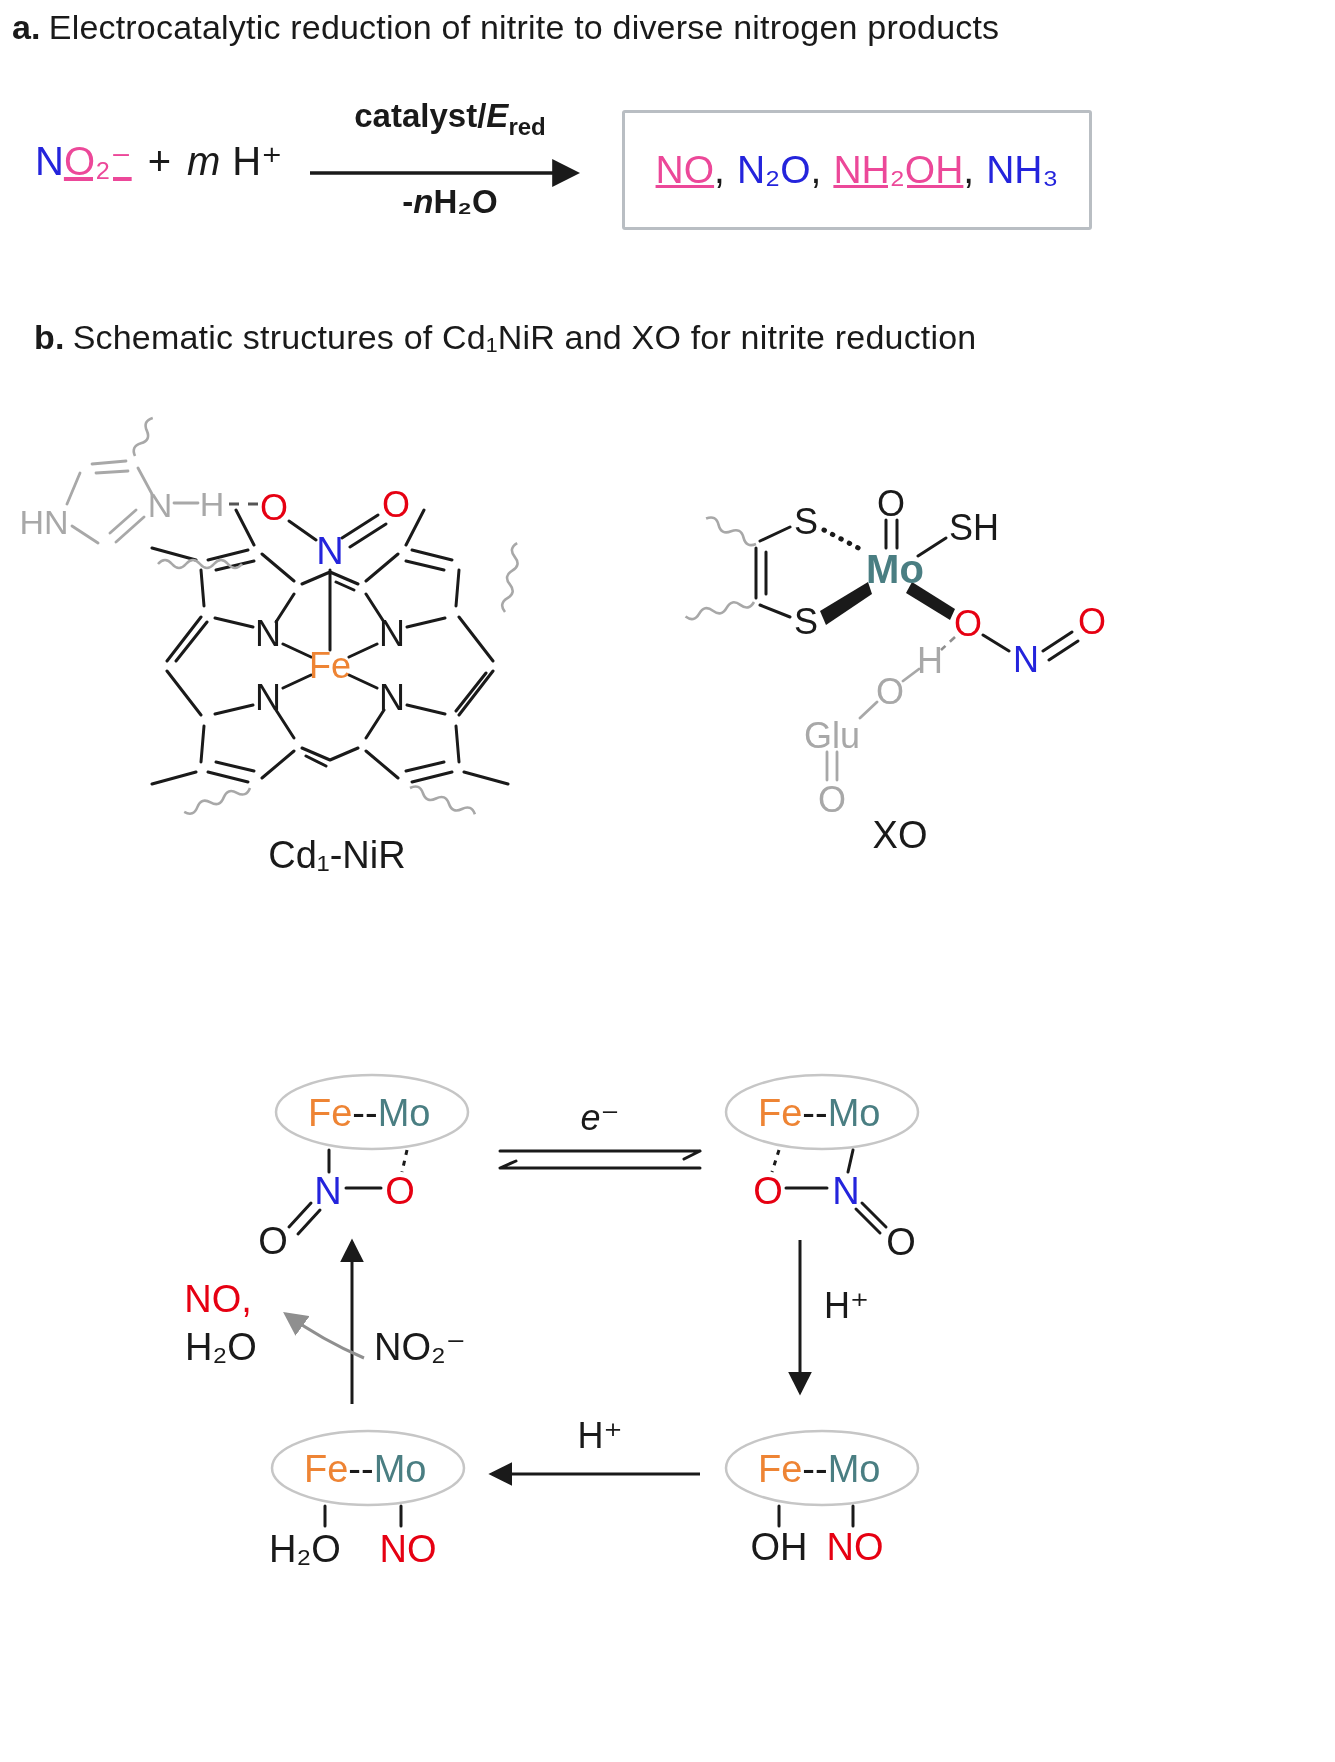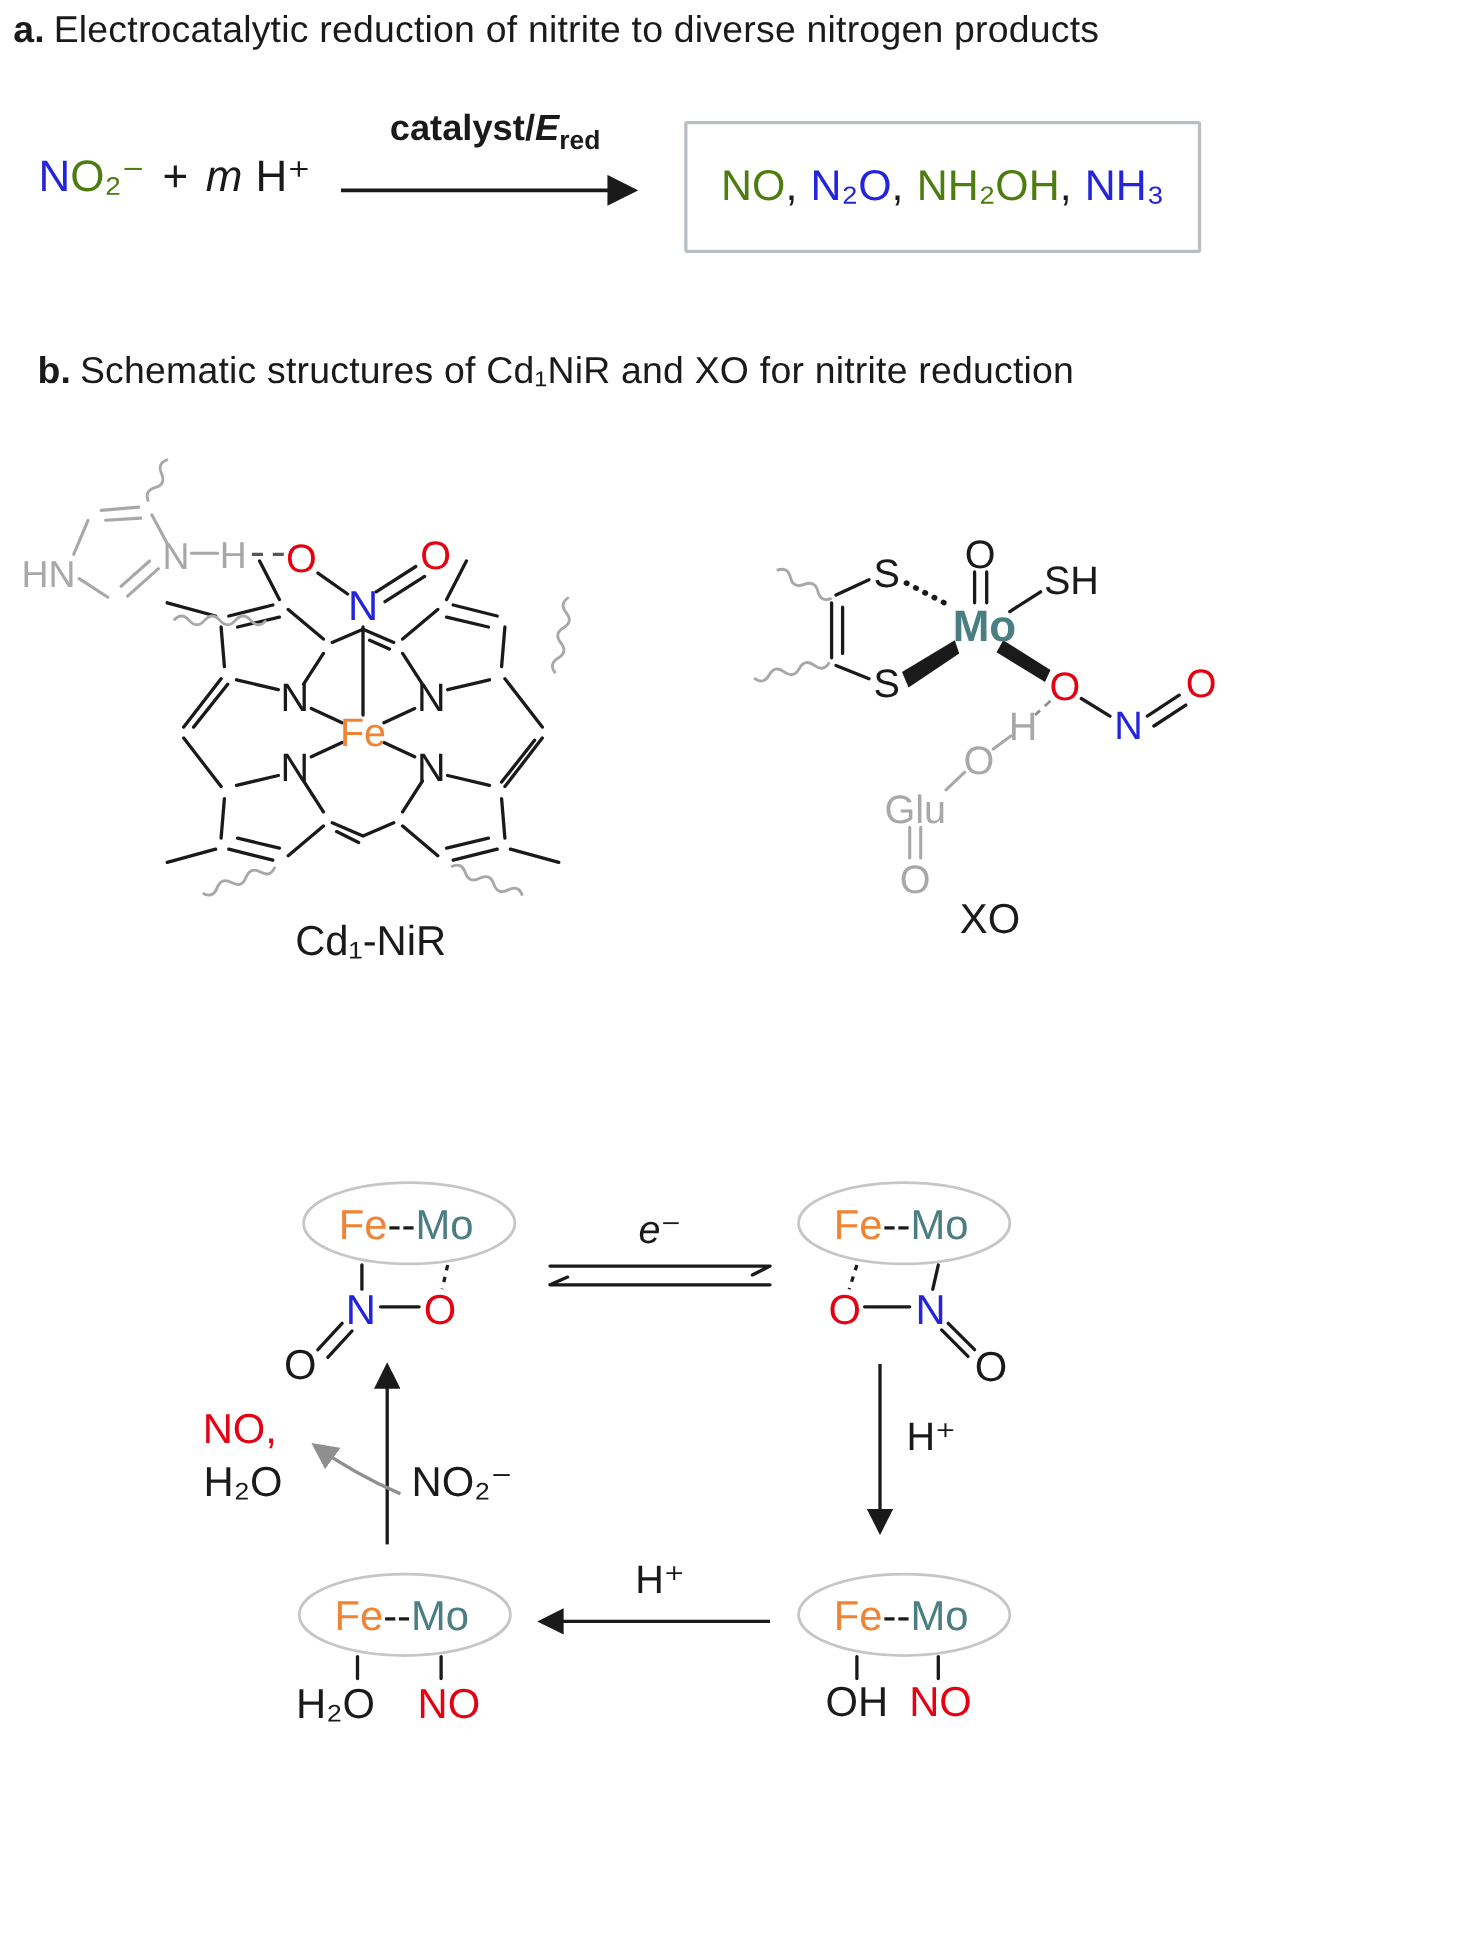--- a/index.html
+++ b/index.html
@@ -4,21 +4,21 @@
 <style>
   * { margin:0; padding:0; box-sizing:border-box; }
   html,body { background:#ffffff; }
   body { width:1335px; height:1762px; font-family:"Liberation Sans","DejaVu Sans",sans-serif; color:#1a1a1a; }
   .page { position:relative; width:1335px; height:1762px; background:#ffffff; overflow:hidden; }
 
   .hdr { position:absolute; font-size:34px; white-space:nowrap; letter-spacing:0.2px; }
   .hl  { font-weight:700; margin-right:8px; }
 
   .eq-left { position:absolute; left:35px; top:138px; font-size:40px; white-space:nowrap; }
-  .red  { color:#4d7c0f; }
+  .red  { color:#ec4899;text-decoration:underline; }
   .blue { color:#2424dc; }
   .it   { font-style:italic; }
   .plus { margin:0 16px; }
   .hsp  { margin-left:12px; }
 
   .cond { position:absolute; left:300px; width:300px; text-align:center; font-size:33px; white-space:nowrap;font-weight:bold; }
   .cond-top { top:97px; }
   .cond-bot { top:183px; }
   .sub  { font-size:24px; vertical-align:-8px; }
 
@@ -62,20 +62,23 @@
   </div>
 
   <div class="eq-left">
     <span class="blue">N</span><span class="red">O₂⁻</span><span class="plus">+</span><span class="it">m</span><span class="hsp">H⁺</span>
   </div>
 
   <div class="cond cond-top">
     <span>catalyst/</span><span class="it">E</span><span class="sub">red</span>
   </div>
 
+  <div class="cond cond-bot">
+    <span>-</span><span class="it">n</span><span>H₂O</span>
+  </div>
 
   <div class="prod-box">
     <span class="red">NO</span>
       <span class="sep">,</span>
     <span class="blue">N₂O</span>
       <span class="sep">,</span>
     <span class="red">NH₂OH</span>
       <span class="sep">,</span>
     <span class="blue">NH₃</span>
   </div>

